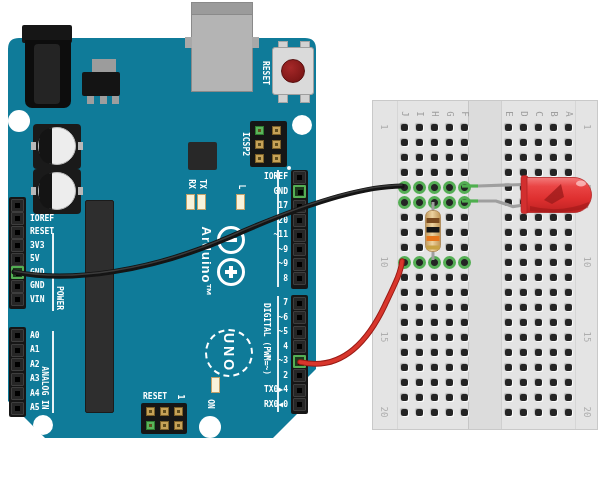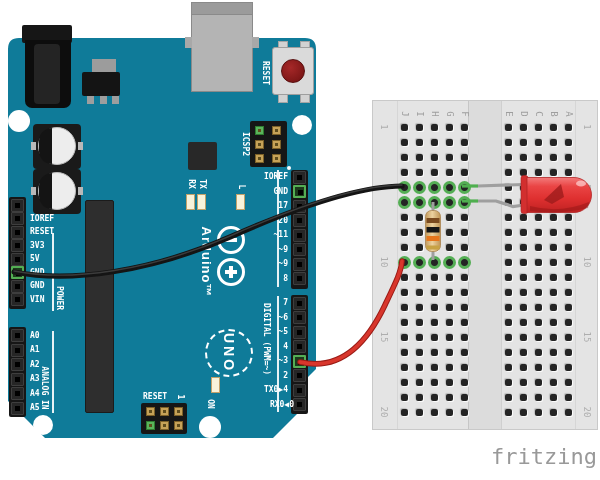--- a/index.html
+++ b/index.html
@@ -413,21 +413,20 @@
       <path d="M 14 272 C 70 283 150 272 230 237 C 300 206 360 186 402 186" stroke="#141414" stroke-width="5.2" fill="none" stroke-linecap="round"></path>
       <path d="M 14 271 C 70 282 150 271 230 236 C 300 205 360 185 402 185" stroke="#3c3c3c" stroke-width="1.4" fill="none" stroke-linecap="round"></path>
     </g>
 
     <g>
       <path d="M 300 362 C 342 372 368 341 385 305 C 396 282 401 272 402 261" stroke="#9b1c16" stroke-width="5.6" fill="none" stroke-linecap="round"></path>
       <path d="M 300 362 C 342 372 368 341 385 305 C 396 282 401 272 402 261" stroke="#d8362c" stroke-width="3.6" fill="none" stroke-linecap="round"></path>
     </g>
   </svg>
 
-  <div id="watermark">fritzing</div>
 <div class="strip z5" style="left: 290.5px; top: 170px; width: 17px; height: 118.5px;"></div>
     <div class="pin z5" style="left: 292.5px; top: 170.5px;"></div>
     <div class="lbl r z15" style="left: 230px; top: 172px; width: 58px;">IOREF</div>
     <div class="pin z5 green" style="left: 292.5px; top: 185px;"></div>
     <div class="lbl r z15" style="left: 230px; top: 186.5px; width: 58px;">GND</div>
     <div class="pin z5" style="left: 292.5px; top: 199.5px;"></div>
     <div class="lbl r z15" style="left: 230px; top: 201px; width: 58px;">17</div>
     <div class="pin z5" style="left: 292.5px; top: 214px;"></div>
     <div class="lbl r z15" style="left: 230px; top: 215.5px; width: 58px;">20</div>
     <div class="pin z5" style="left: 292.5px; top: 228.5px;"></div>
@@ -447,21 +446,21 @@
     <div class="lbl r z15" style="left: 230px; top: 327px; width: 58px;">~5</div>
     <div class="pin z5" style="left: 292.5px; top: 340px;"></div>
     <div class="lbl r z15" style="left: 230px; top: 341.5px; width: 58px;">4</div>
     <div class="pin z5 green" style="left: 292.5px; top: 354.5px;"></div>
     <div class="lbl r z15" style="left: 230px; top: 356px; width: 58px;">~3</div>
     <div class="pin z5" style="left: 292.5px; top: 369px;"></div>
     <div class="lbl r z15" style="left: 230px; top: 370.5px; width: 58px;">2</div>
     <div class="pin z5" style="left: 292.5px; top: 383.5px;"></div>
     <div class="lbl r z15" style="left: 230px; top: 385px; width: 58px;">TX0▶4</div>
     <div class="pin z5" style="left: 292.5px; top: 398px;"></div>
-    <div class="lbl r z15" style="left: 236px; top: 399.5px; width: 58px;">RX0◀0</div>
+    <div class="lbl r z15" style="left: 230px; top: 399.5px; width: 58px;">RX0◀0</div>
     <div class="strip z5" style="left: 8.5px; top: 197px; width: 17px; height: 111.5px;"></div>
     <div class="pin z5" style="left: 10.5px; top: 198.5px;"></div>
     <div class="pin z5" style="left: 10.5px; top: 212px;"></div>
     <div class="lbl z15" style="left: 30px; top: 213.5px;">IOREF</div>
     <div class="pin z5" style="left: 10.5px; top: 225.5px;"></div>
     <div class="lbl z15" style="left: 30px; top: 227px;">RESET</div>
     <div class="pin z5" style="left: 10.5px; top: 239px;"></div>
     <div class="lbl z15" style="left: 30px; top: 240.5px;">3V3</div>
     <div class="pin z5" style="left: 10.5px; top: 252.5px;"></div>
     <div class="lbl z15" style="left: 30px; top: 254px;">5V</div>

